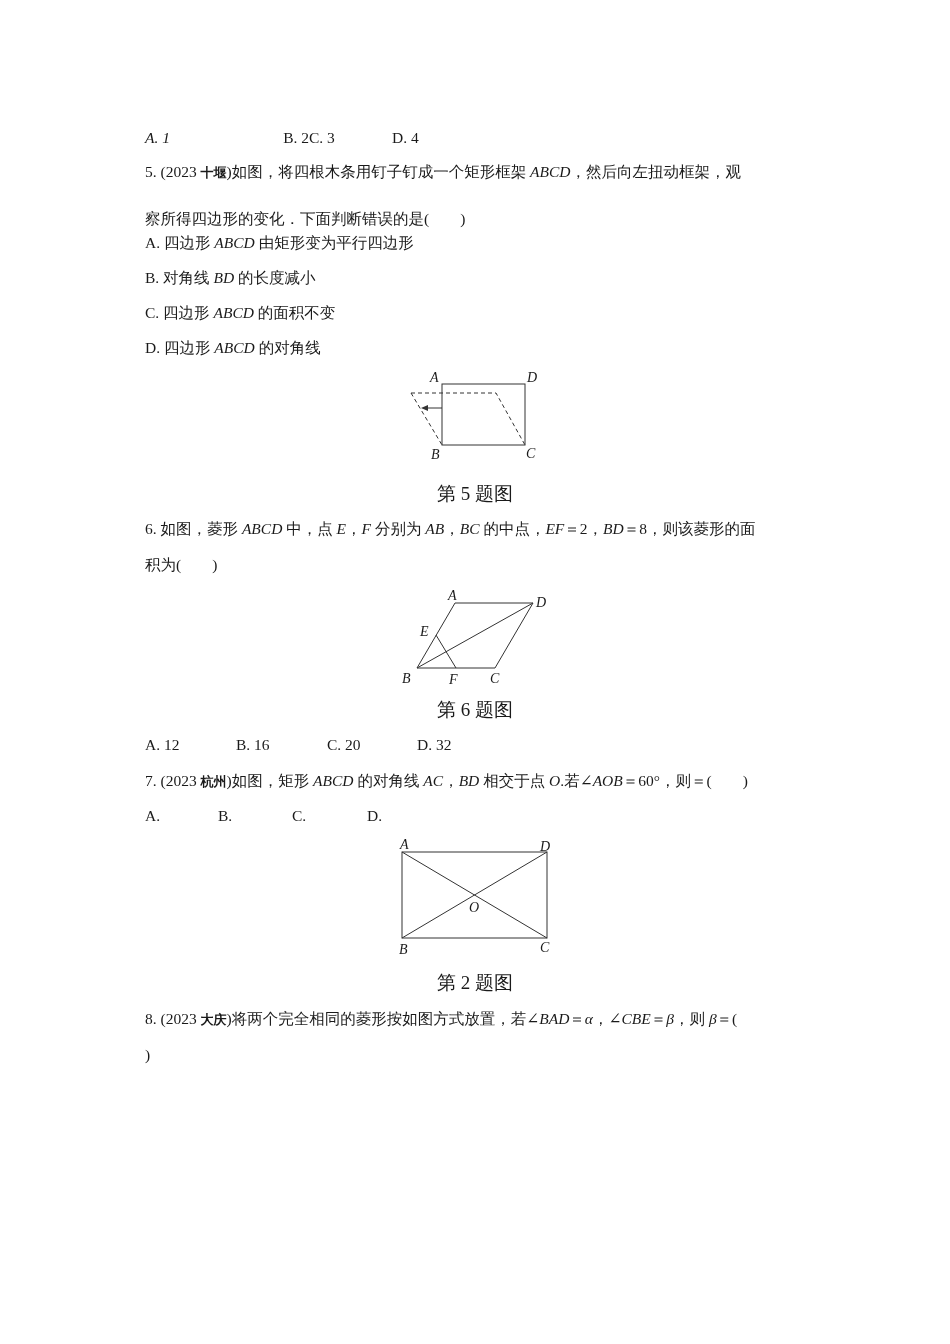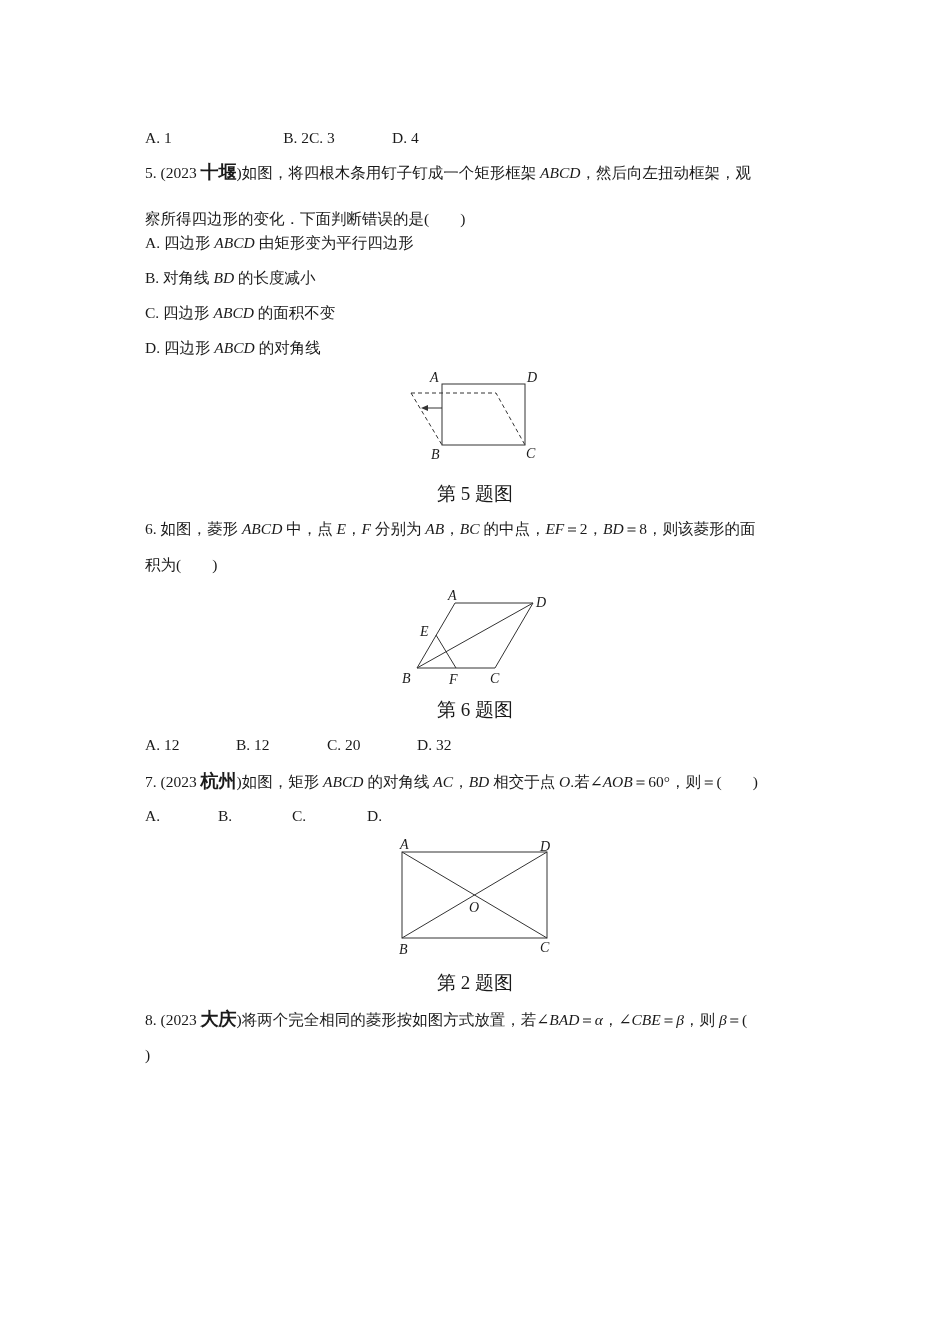--- a/index.html
+++ b/index.html
@@ -21,21 +21,21 @@
       left: 145px;
       white-space: nowrap;
       line-height: 20px;
     }
     .opt {
       display: inline-block;
     }
     .bold {
       font-family: "DejaVu Sans", "Liberation Sans", sans-serif;
       font-weight: bold;
-      font-size: 18px;
+      font-size: 13px;
     }
     i { }
     .caption {
       position: absolute;
       width: 950px;
       left: 0;
       text-align: center;
       font-size: 19px;
       line-height: 20px;
     }
@@ -49,21 +49,21 @@
       font-family: "Liberation Serif", "DejaVu Serif", serif;
       font-style: italic;
       font-size: 14px;
       fill: #1a1a1a;
     }
   </style>
 </head>
 <body>
 
 <div class="line" style="top:128px;">
-  <span class="opt" style="width:82px;">A. 1</span><span class="opt" style="width:82px;text-align:right;">B. 2</span><span class="opt" style="width:83px;">C. 3</span><span class="opt">D. 4</span>
+  <span class="opt" style="width:82px;font-style:italic;">A. 1</span><span class="opt" style="width:82px;text-align:right;">B. 2</span><span class="opt" style="width:83px;">C. 3</span><span class="opt">D. 4</span>
 </div>
 
 <div class="line" style="top:162px;">
   <span>5. (2023 </span><span class="bold">十堰</span><span>)如图，将四根木条用钉子钉成一个矩形框架 </span><i>ABCD</i><span>，然后向左扭动框架，观</span>
 </div>
 <div class="line" style="top:197px;margin-top:12px;">察所得四边形的变化．下面判断错误的是(　　)</div>
 
 <div class="line" style="top:233px;">
   <span>A. 四边形 </span><i>ABCD</i><span> 由矩形变为平行四边形</span>
 </div>
@@ -106,21 +106,21 @@
   <text x="448" y="600">A</text>
   <text x="536" y="607">D</text>
   <text x="420" y="636">E</text>
   <text x="402" y="683">B</text>
   <text x="449" y="684">F</text>
   <text x="490" y="683">C</text>
 </svg>
 <div class="caption" style="top:700px;">第 6 题图</div>
 
 <div class="line" style="top:735px;">
-  <span class="opt" style="width:91px;">A. 12</span><span class="opt" style="width:91px;">B. 12</span><span class="opt" style="width:90px;">C. 20</span><span class="opt">D. 32</span>
+  <span class="opt" style="width:91px;">A. 12</span><span class="opt" style="width:91px;">B. 16</span><span class="opt" style="width:90px;">C. 20</span><span class="opt">D. 32</span>
 </div>
 
 <div class="line" style="top:771px;">
   <span>7. (2023 </span><span class="bold">杭州</span><span>)如图，矩形 </span><i>ABCD</i><span> 的对角线 </span><i>AC</i><span>，</span><i>BD</i><span> 相交于点 </span><i>O</i><span>.若∠</span><i>AOB</i><span>＝60°，则＝(　　)</span>
 </div>
 
 <div class="line" style="top:806px;">
   <span class="opt" style="width:73px;">A.</span><span class="opt" style="width:74px;">B.</span><span class="opt" style="width:75px;">C.</span><span class="opt">D.</span>
 </div>
 

